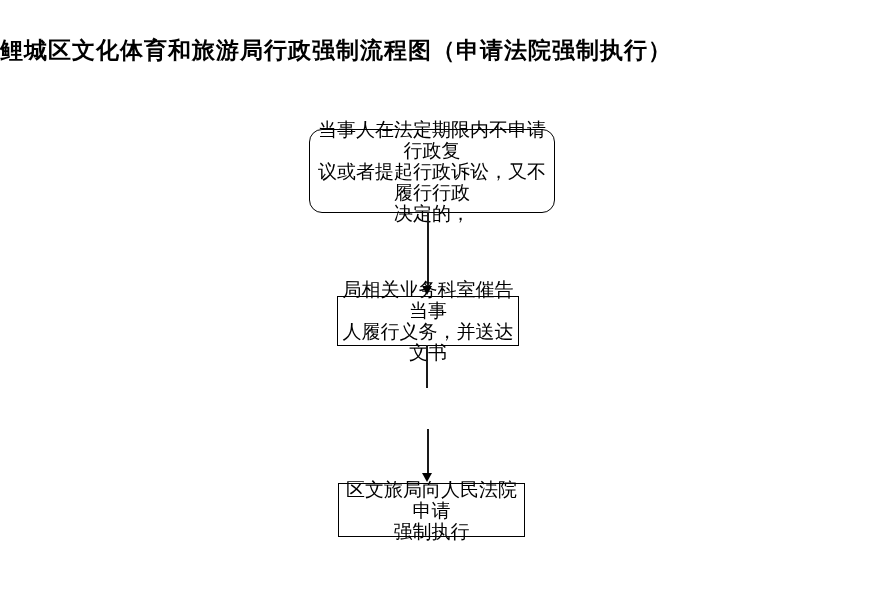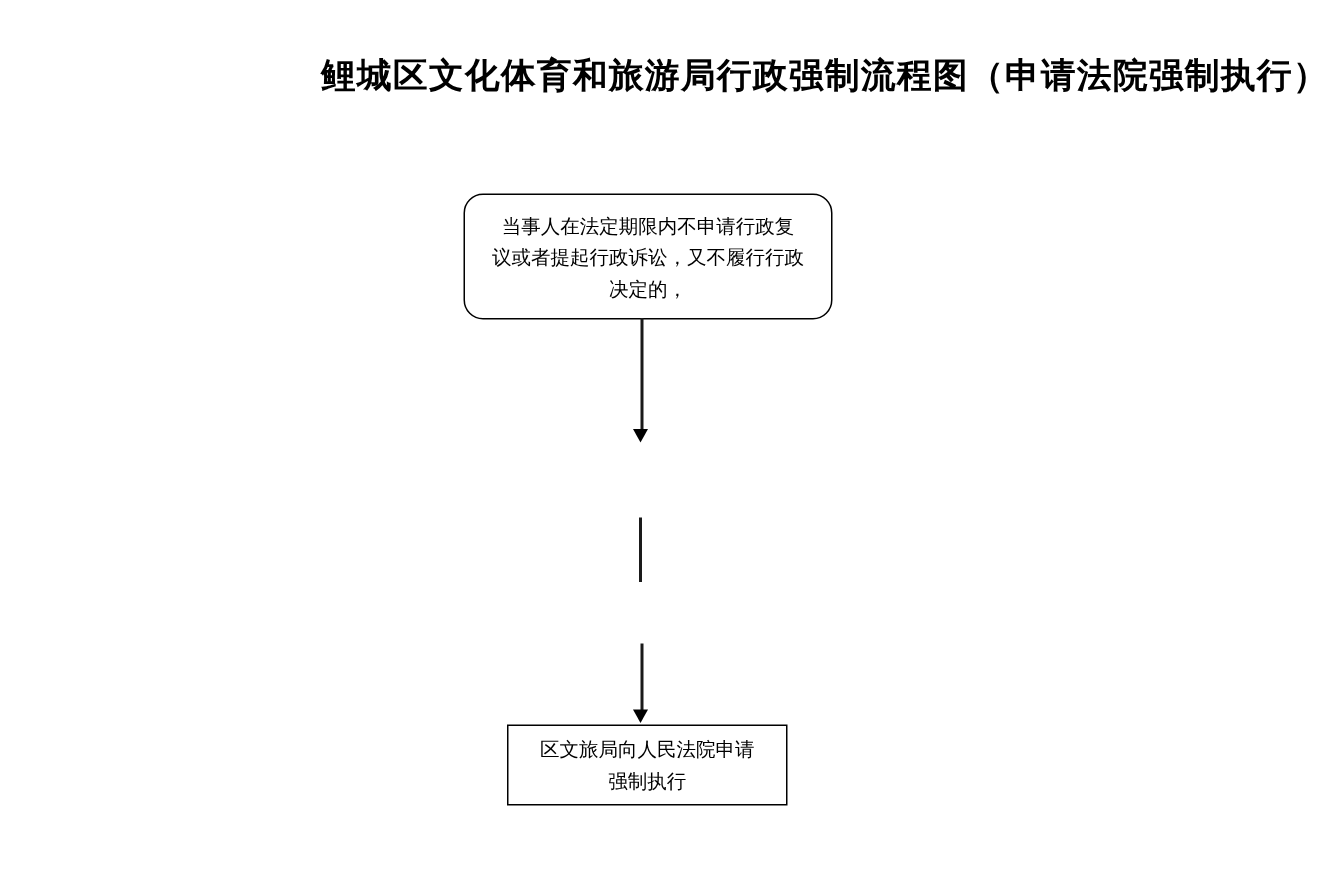--- a/index.html
+++ b/index.html
@@ -14,40 +14,40 @@
     width: 886px;
     height: 595px;
     background: #ffffff;
     overflow: hidden;
   }
   .title {
     position: absolute;
     top: 36px;
     left: 0;
     width: 886px;
-    text-align: right;
+    text-align: left;
     font-family: "Liberation Serif", serif;
     font-weight: bold;
     font-size: 23px;
     line-height: 30px;
     letter-spacing: 1px;
     color: #000000;
   }
   .node {
     position: absolute;
     border: 1.5px solid #000000;
     background: #ffffff;
     display: flex;
     align-items: center;
     justify-content: center;
     color: #000000;
   }
   .node-text, .edge-label-text {
     font-family: Liberation Sans, sans-serif;
-    font-size: 13px;
+    font-size: 19px;
     line-height: 21px;
     text-align: center;
     white-space: pre-line;
     color: #000000;
   }
   .node-condition {
     left: 309px;
     top: 129px;
     width: 246px;
     height: 84px;
@@ -111,20 +111,24 @@
     <div class="node-text">当事人在法定期限内不申请行政复
 议或者提起行政诉讼，又不履行行政
 决定的，</div>
   </div>
 
   <div class="connector connector-1">
     <div class="vline"></div>
     <div class="arrowhead"></div>
   </div>
 
+  <div class="node node-urge">
+    <div class="node-text">局相关业务科室催告当事
+人履行义务，并送达文书</div>
+  </div>
 
   <div class="connector connector-2">
     <div class="vline"></div>
   </div>
 
 
   <div class="connector connector-3">
     <div class="vline"></div>
     <div class="arrowhead"></div>
   </div>

